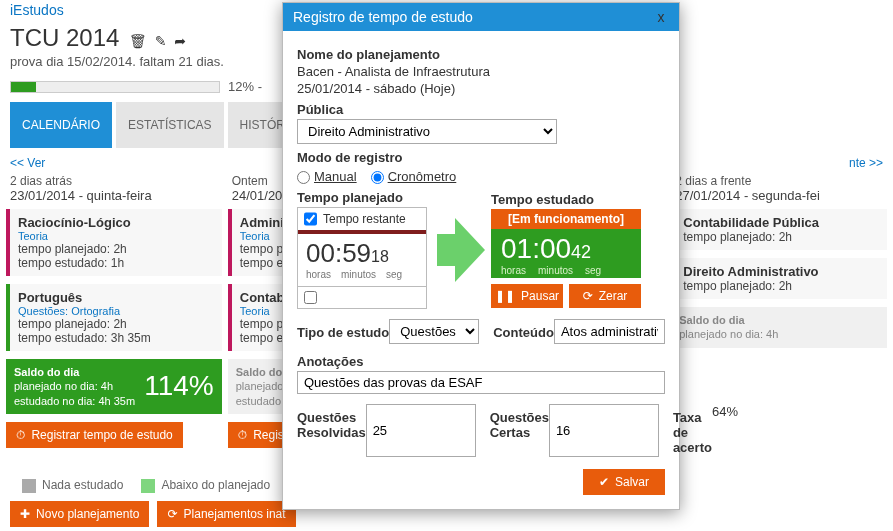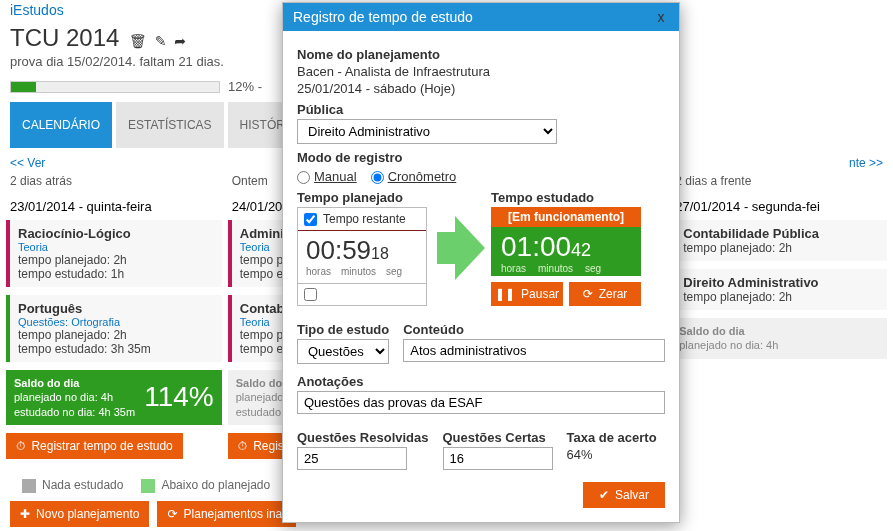--- a/index.html
+++ b/index.html
@@ -20,21 +20,21 @@
 .tab { padding: 16px 12px; background: #e5e5e5; color: #666; margin-right: 4px; font-size: 12px; cursor: pointer; }
 .tab.active { background: #1f8fd6; color: #fff; }
 .help { width: 18px; height: 18px; border-radius: 50%; background: #333; color: #fff; display: inline-flex; align-items: center; justify-content: center; font-size: 12px; margin-left: 4px; cursor: pointer; }
 
 .navlinks { display: flex; justify-content: space-between; padding: 0 10px 2px; font-size: 12px; }
 .navlinks a { color: #0b76c4; cursor: pointer; }
 
 .columns { display: flex; padding: 0 6px; gap: 6px; }
 .col { flex: 1 1 0; min-width: 0; }
 .col-head { color: #555; font-size: 12px; margin: 2px 4px 0; }
-.col-date { color: #000000; font-size: 13px; margin: 11px 4px 6px; white-space: nowrap; overflow: hidden; text-overflow: ellipsis; }
+.col-date { color: #404040; font-size: 13px; margin: 0 4px 6px; white-space: nowrap; overflow: hidden; text-overflow: ellipsis; }
 
 .card { border-left: 4px solid #be185d; background: #f7f7f7; padding: 6px 8px; margin: 0 0 8px; white-space: nowrap; overflow: hidden;}
 .card.green { border-left-color: #2e9c20; }
 .card .title { font-weight: bold; font-size: 13px; }
 .card .cat { color: #0b76c4; font-size: 11px; }
 .card .line { font-size: 12px; color: #444; }
 
 .saldo { background: #2e9c20; color: #fff; padding: 6px 8px; display: flex; align-items: center; justify-content: space-between; margin-bottom: 8px; }
 .saldo.gray { background: #f0f0f0; color: #888; }
 .saldo .lines { font-size: 11px; line-height: 1.3; }
@@ -58,42 +58,42 @@
 .label { font-weight: bold; margin-top: 6px; margin-bottom: 2px; font-size: 13px;}
 .val { margin-bottom: 2px; }
 select, input[type=text] { border: 1px solid #aaa; padding: 3px 6px; font-size: 13px; background: #fff; }
 select.full { width: 260px; }
 .radio-row { display: flex; gap: 14px; align-items: center; margin: 4px 0 6px; }
 .radio-row label { display: flex; gap: 4px; align-items: flex-end; font-size: 13px; text-decoration: underline; }
 
 .timer-area { display: flex; align-items: center; gap: 10px; margin-top: 4px;}
 .tcol { flex: 0 0 auto; }
 .tbox { border: 1px solid #bbb; width: 130px; }
-.tbox .chk { border-bottom: 1px solid #7f1d1d; padding: 4px 6px; display: flex; align-items: center; gap: 6px; font-size: 12px;}
+.tbox .chk { border-bottom: 4px solid #7f1d1d; padding: 4px 6px; display: flex; gap: 6px; font-size: 12px;}
 .tbox .time { padding: 4px 8px 0; }
 .tbox .time .big { font-size: 26px; font-weight: 300; }
 .tbox .time .sm { font-size: 16px; }
 .tbox .timelabels { display: flex; font-size: 10px; color: #777; padding: 0 8px 6px; gap: 10px;}
 .tbox .footer-chk { border-top: 1px solid #bbb; padding: 4px 6px; display: flex; align-items: center; gap: 6px; font-size: 12px;}
 
 .arrow { width: 44px; height: 64px; position: relative; }
 .arrow .shaft { position: absolute; left: 0; top: 16px; width: 22px; height: 32px; background: #6bd06b; }
 .arrow .head { position: absolute; left: 18px; top: 0; width: 0; height: 0; border-top: 32px solid transparent; border-bottom: 32px solid transparent; border-left: 30px solid #6bd06b; }
 
 .runbox { width: 150px; }
 .runbox .status { background: #e85c0c; color: #fff; text-align: center; padding: 3px 0; font-size: 12px; font-weight: bold;}
 .runbox .rtimer { background: #2e9c20; color: #fff; padding: 4px 10px 2px; }
 .runbox .rtimer .big { font-size: 28px; font-weight: 400; }
 .runbox .rtimer .sm { font-size: 18px; }
 .runbox .rtimer .labels { display: flex; gap: 12px; font-size: 10px; color: #d7f0c8; }
 .runbox .rbtns { display: flex; gap: 6px; margin-top: 6px;}
 .runbox .rbtns .btn { flex: 1; justify-content: center; padding: 5px 4px; font-size: 12px;}
 
 .form-row { display: flex; gap: 14px; margin-top: 10px; }
-.form-row .fcol { display: flex; flex-direction: column; }
+.form-row .fcol { display: flex; }
 .form-row .fcol.grow { flex: 1; }
 .form-row input.wide { width: 100%; }
 
 .save-row { text-align: right; margin-top: 12px;}
 .save-row .btn { display: inline-flex; padding: 6px 16px; }
 
 .pencil::before{content:"✎";} .trash::before{content:"🗑";} .share::before{content:"➦";}
 </style>
 </head>
 <body>

